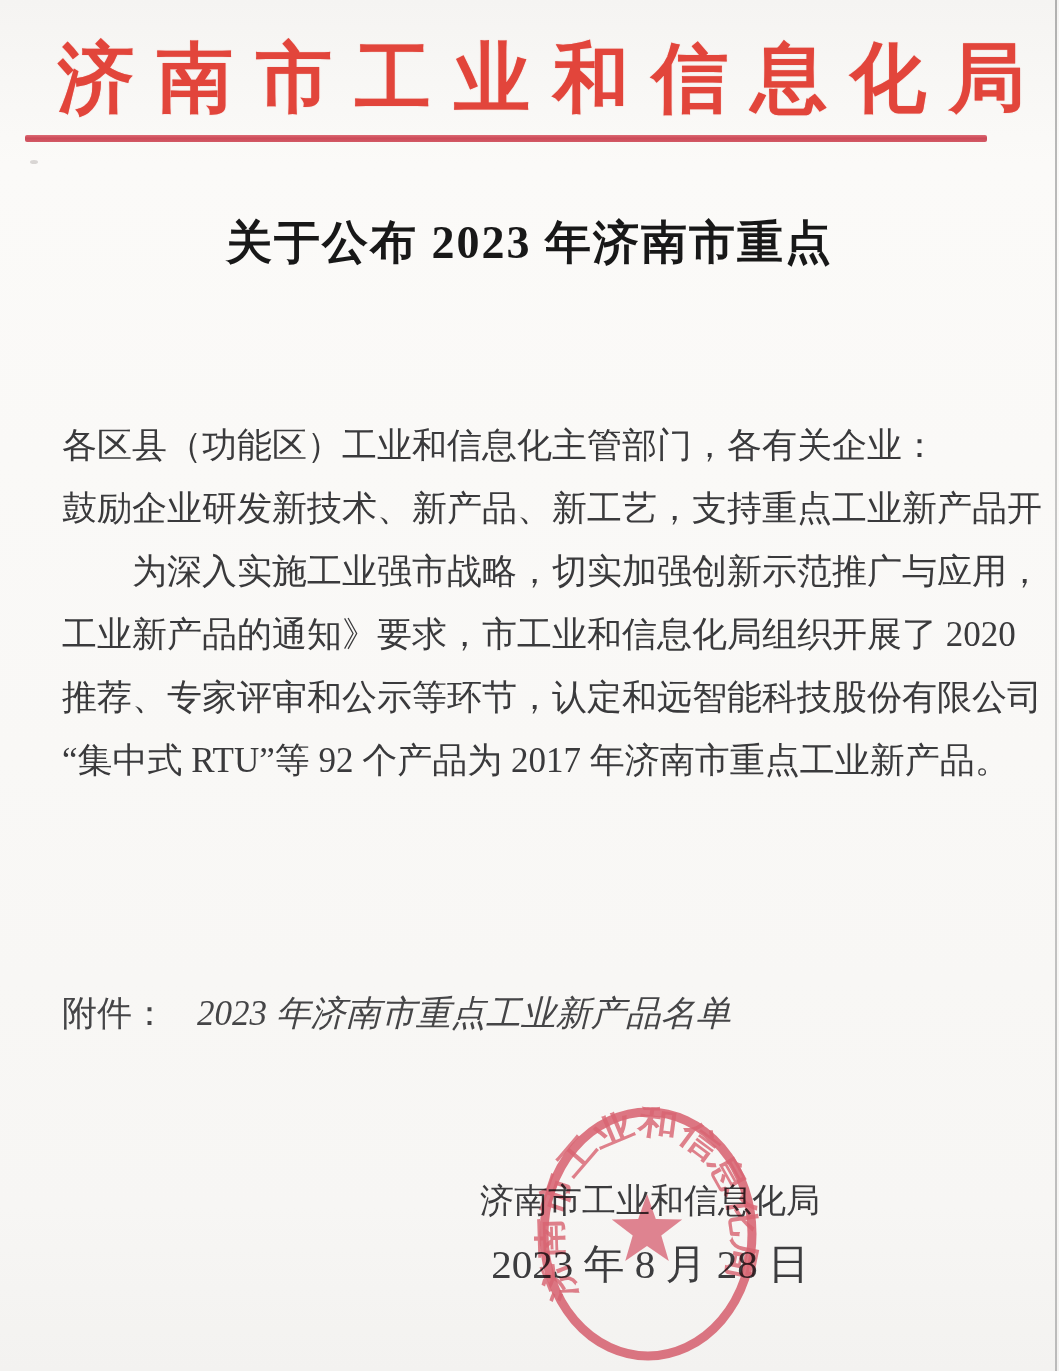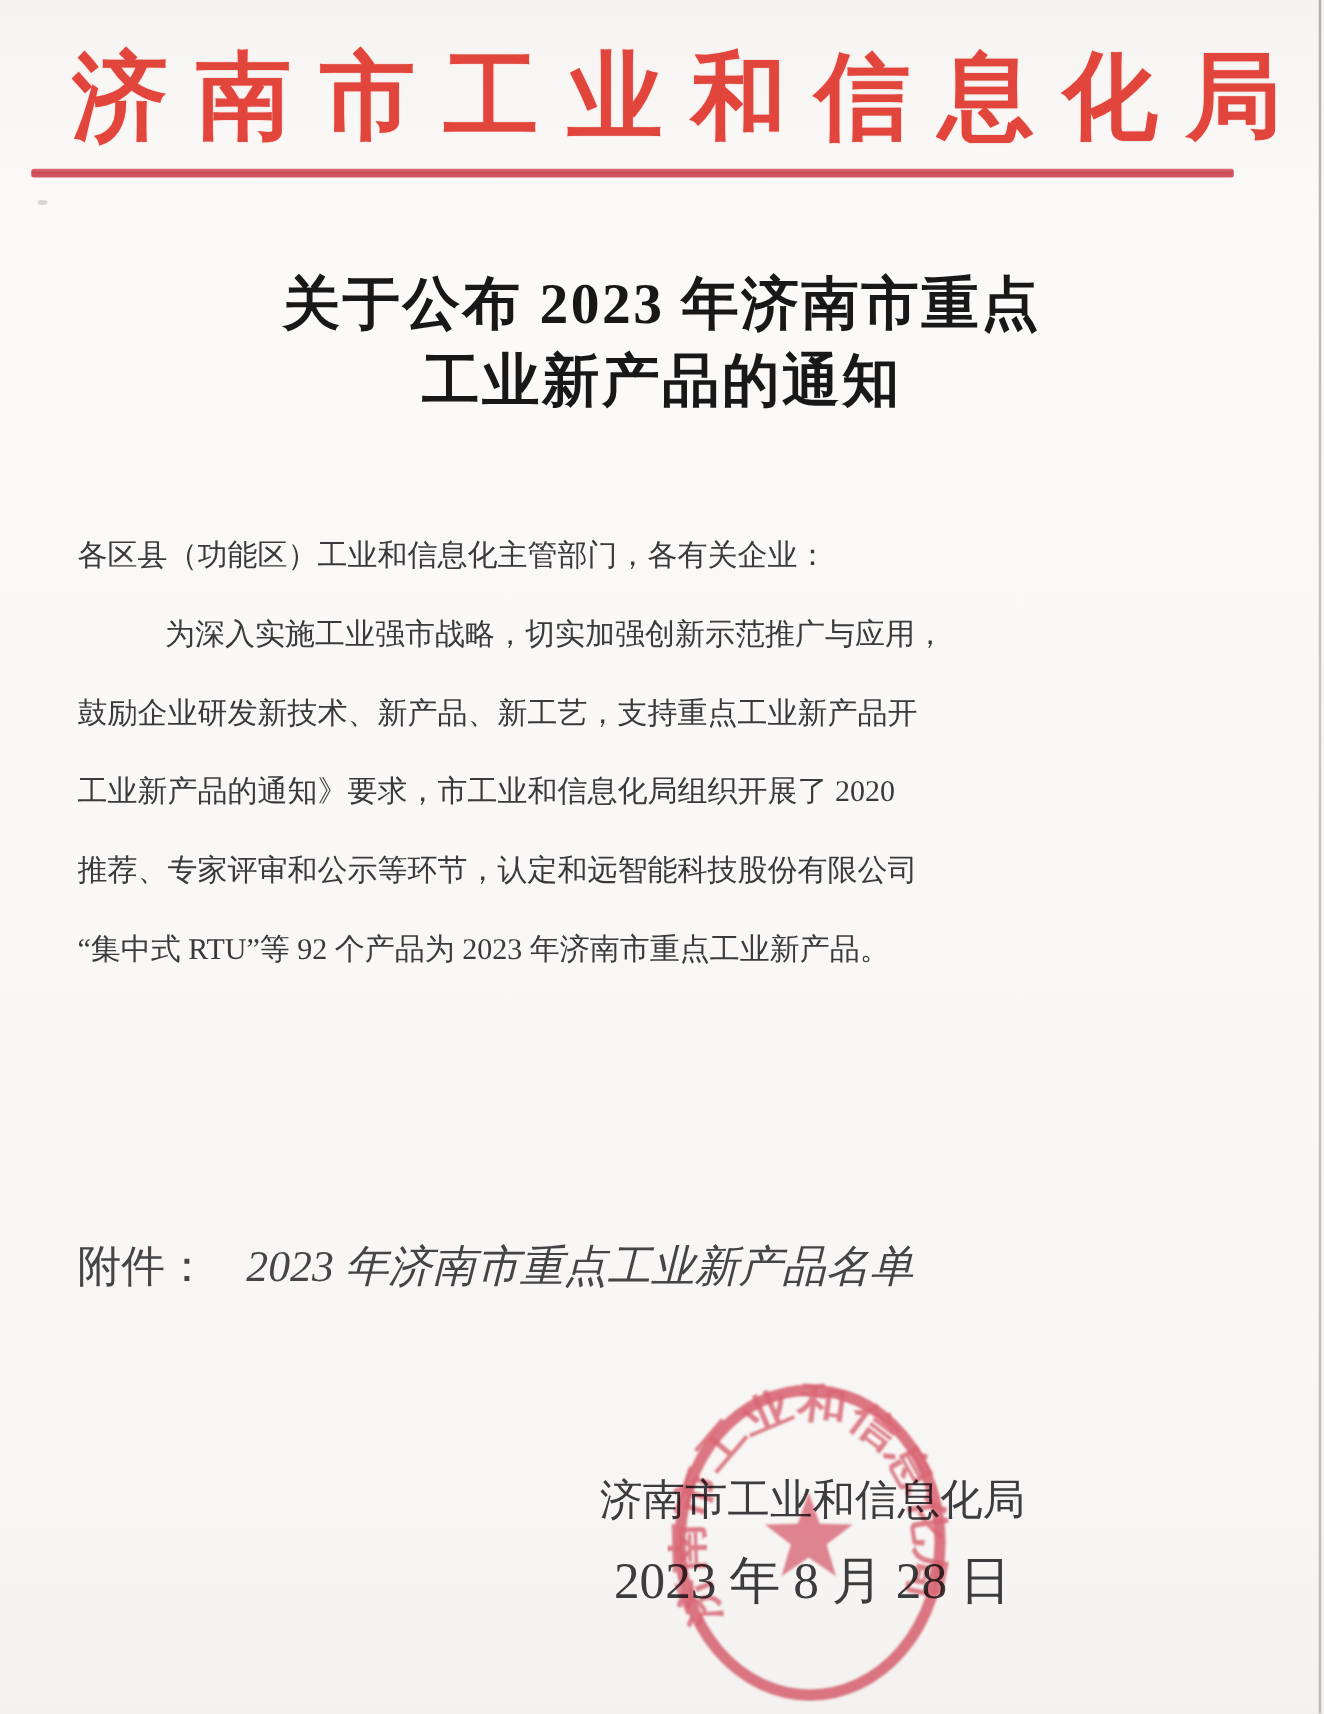--- a/index.html
+++ b/index.html
@@ -28,21 +28,21 @@
     background:linear-gradient(180deg,#dd6a74,#cc4a58 45%,#d35a66);
     border-radius:2px;
   }
   .doc-title{
     position:absolute;left:0;top:212px;width:1059px;
     text-align:center;color:#181818;font-weight:bold;
     font-size:46px;line-height:62px;letter-spacing:2px;
   }
   .body-block{
     position:absolute;left:62px;top:414px;width:940px;
-    color:#3a3a3c;font-size:24px;line-height:63px;
+    color:#3a3a3c;font-size:35px;line-height:63px;
     letter-spacing:0px;
   }
   .body-block .bline{white-space:nowrap;height:63px;}
   .body-block .indent{text-indent:70px;}
   .attachment{
     position:absolute;left:62px;top:992px;width:940px;
     color:#454547;font-size:35px;line-height:44px;white-space:nowrap;
   }
   .attachment .att-text{margin-left:30px;font-style:italic;}
   .signature{
@@ -67,30 +67,29 @@
 <div class="page">
 
   <div class="letterhead">济南市工业和信息化局</div>
 
   <div class="red-rule"></div>
 
   <div class="speck"></div>
 
   <div class="doc-title">
     <div>关于公布 2023 年济南市重点</div>
-    <div>工业新产品的通知</div>
   </div>
 
   <div class="body-block">
     <div class="bline">各区县（功能区）工业和信息化主管部门，各有关企业：</div>
+    <div class="bline">鼓励企业研发新技术、新产品、新工艺，支持重点工业新产品开</div>
     <div class="bline indent">为深入实施工业强市战略，切实加强创新示范推广与应用，</div>
-    <div class="bline">鼓励企业研发新技术、新产品、新工艺，支持重点工业新产品开</div>
     <div class="bline">工业新产品的通知》要求，市工业和信息化局组织开展了 2020</div>
     <div class="bline">推荐、专家评审和公示等环节，认定和远智能科技股份有限公司</div>
-    <div class="bline">“集中式 RTU”等 92 个产品为 2023 年济南市重点工业新产品。</div>
+    <div class="bline">“集中式 RTU”等 92 个产品为 2017 年济南市重点工业新产品。</div>
   </div>
 
   <div class="attachment">
     <span>附件：</span><span class="att-text">2023 年济南市重点工业新产品名单</span>
   </div>
 
   <div class="signature">
     <div class="org">济南市工业和信息化局</div>
     <div class="date">2023 年 8 月 28 日</div>
   </div>

